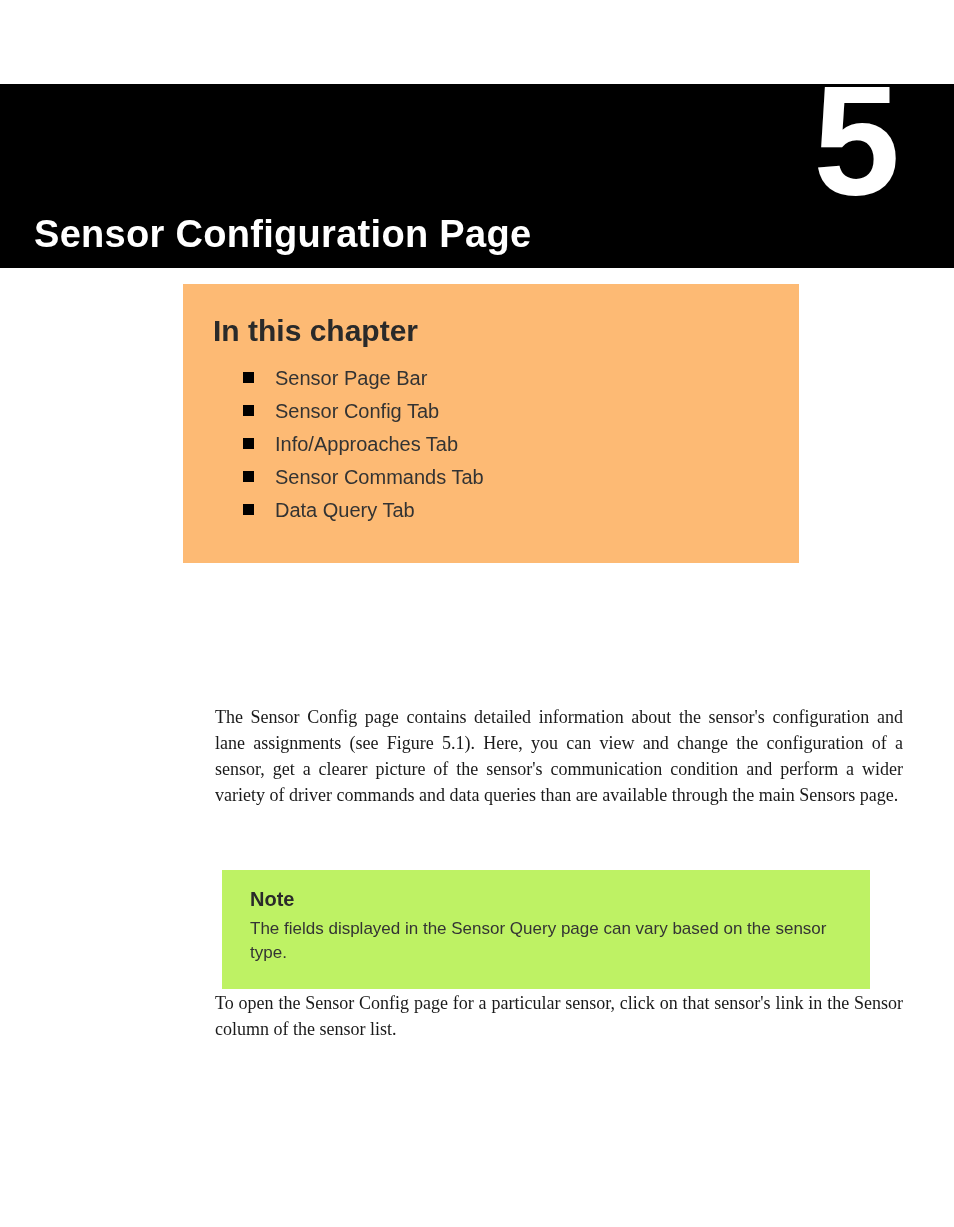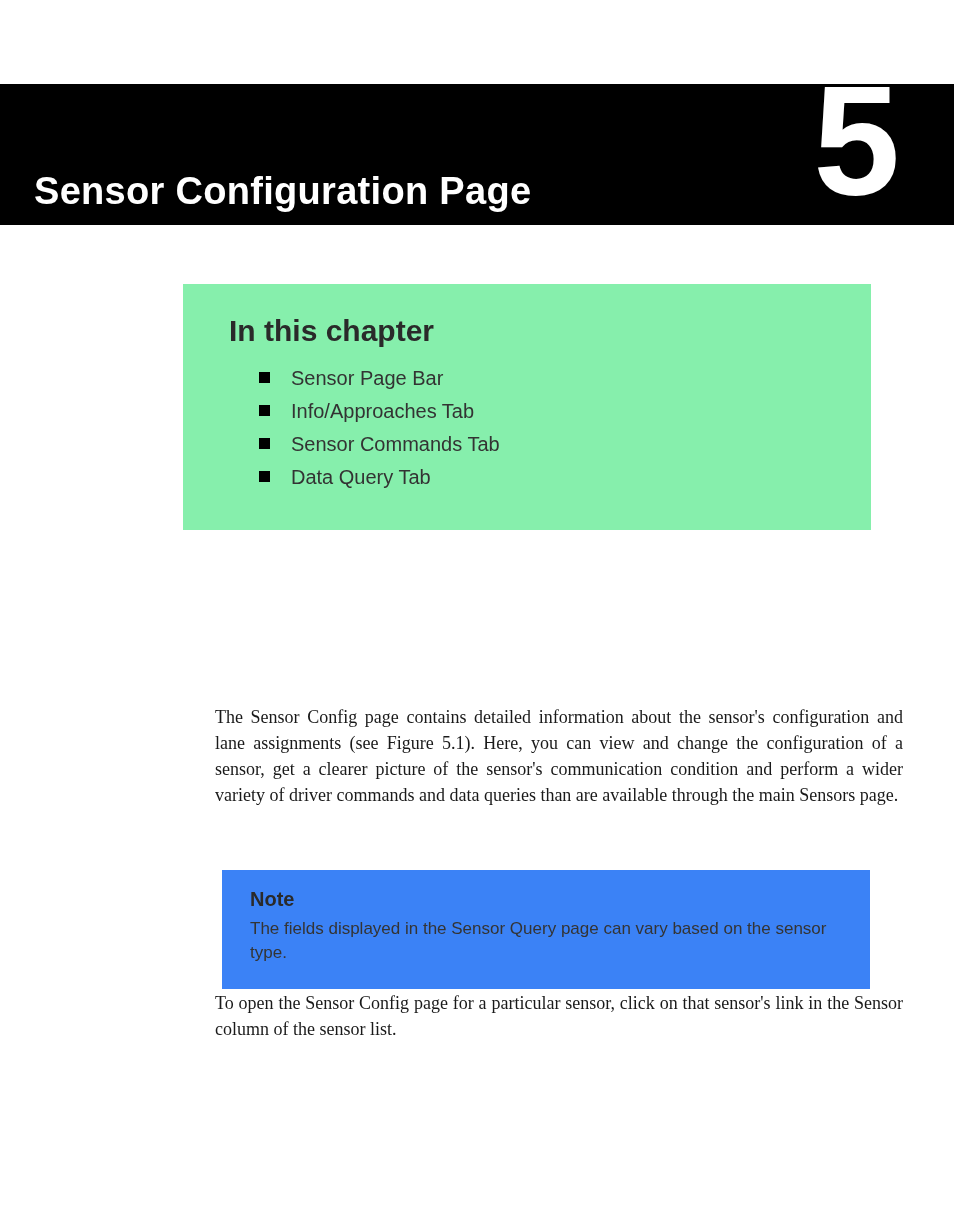--- a/index.html
+++ b/index.html
@@ -3,21 +3,21 @@
 <meta charset="utf-8">
 <style>
   * { margin: 0; padding: 0; box-sizing: border-box; }
   html, body { width: 954px; height: 1227px; background: #ffffff; font-family: Georgia, 'Times New Roman', serif; }
   .page { width: 954px; height: 1227px; position: relative; }
   .banner {
     position: absolute;
     top: 84px;
     left: 0;
     width: 954px;
-    height: 141px;
+    height: 184px;
     background: #000000;
   }
   .banner-title {
     position: absolute;
     left: 34px;
     bottom: 12px;
     color: #ffffff;
     font-family: 'Segoe UI', 'Helvetica Neue', Arial, sans-serif;
     font-weight: 700;
     font-size: 38px;
@@ -32,23 +32,23 @@
     font-family: 'Arial Black', 'Segoe UI', Arial, sans-serif;
     font-weight: 900;
     font-size: 156px;
     line-height: 1;
     letter-spacing: -4px;
   }
   .chapter-box {
     position: absolute;
     left: 183px;
     top: 284px;
-    width: 688px;
-    background: #86efac;
-    padding: 30px 46px 36px 46px;
+    width: 616px;
+    background: #fdba74;
+    padding: 30px 46px 36px 30px;
   }
   .chapter-box-title {
     font-family: 'Segoe UI', 'Helvetica Neue', Arial, sans-serif;
     font-weight: 700;
     font-size: 30px;
     font-stretch: condensed;
     color: #2a2a2a;
     margin-bottom: 14px;
   }
   .chapter-list { list-style: none; padding-left: 30px; }
@@ -81,21 +81,21 @@
     text-align: justify;
     margin-left: 32px;
   }
   .para1 { top: 704px; }
   .para2 { top: 990px; }
   .note-box {
     position: absolute;
     left: 222px;
     top: 870px;
     width: 648px;
-    background: #3b82f6;
+    background: #bef264;
     padding: 18px 28px 24px 28px;
   }
   .note-title {
     font-family: 'Segoe UI', 'Helvetica Neue', Arial, sans-serif;
     font-weight: 700;
     font-size: 20px;
     font-stretch: condensed;
     color: #2a2a2a;
     margin-bottom: 6px;
   }
@@ -114,20 +114,21 @@
 
   <div class="banner">
     <div class="banner-title">Sensor Configuration Page</div>
     <div class="banner-number">5</div>
   </div>
 
   <div class="chapter-box">
     <div class="chapter-box-title">In this chapter</div>
     <ul class="chapter-list">
       <li>Sensor Page Bar</li>
+      <li>Sensor Config Tab</li>
       <li>Info/Approaches Tab</li>
       <li>Sensor Commands Tab</li>
       <li>Data Query Tab</li>
     </ul>
   </div>
 
   <p class="body-text para1">The Sensor Config page contains detailed information about the sensor's configuration and lane assignments (see Figure 5.1). Here, you can view and change the configuration of a sensor, get a clearer picture of the sensor's communication condition and perform a wider variety of driver commands and data queries than are available through the main Sensors page.</p>
 
   <div class="note-box">
     <div class="note-title">Note</div>

